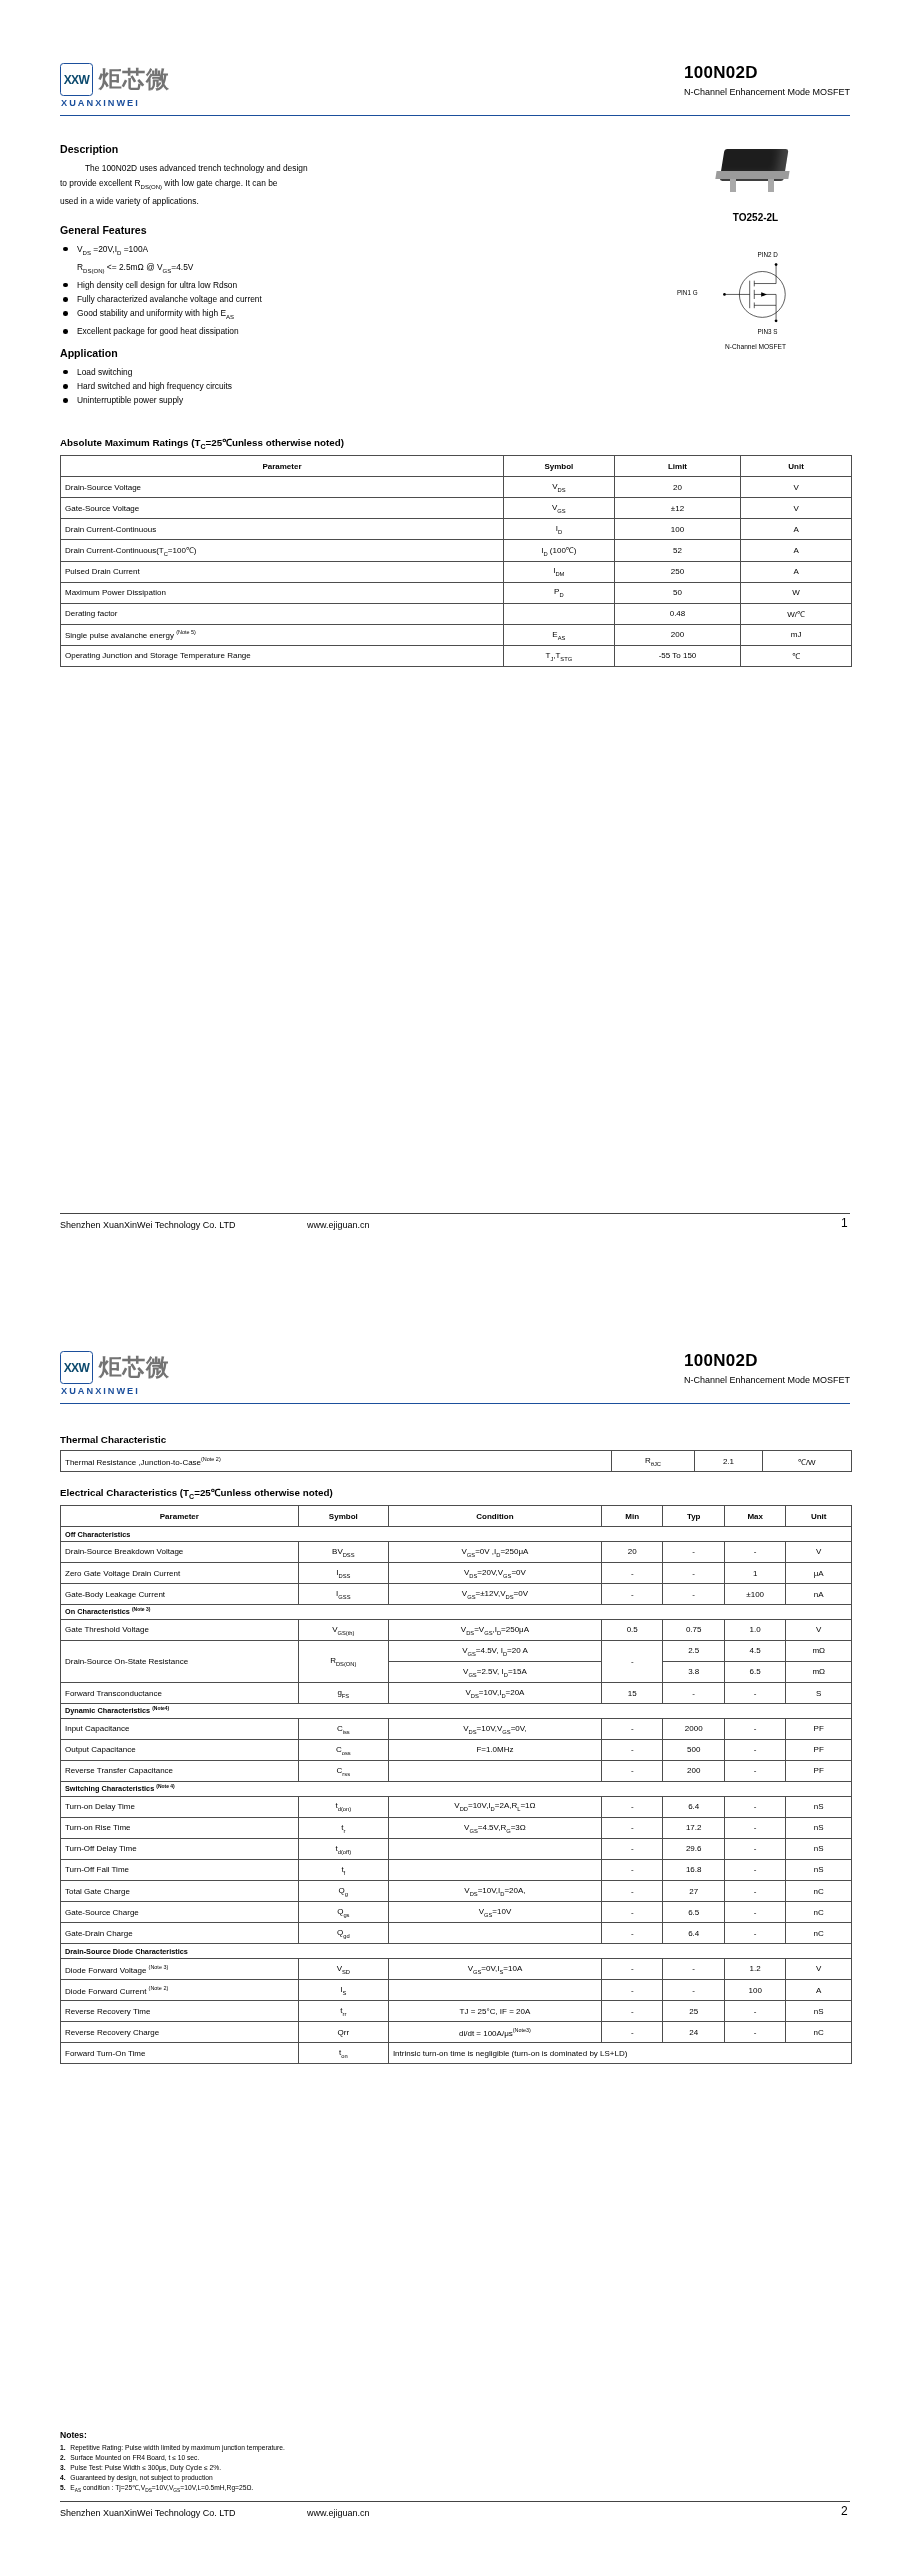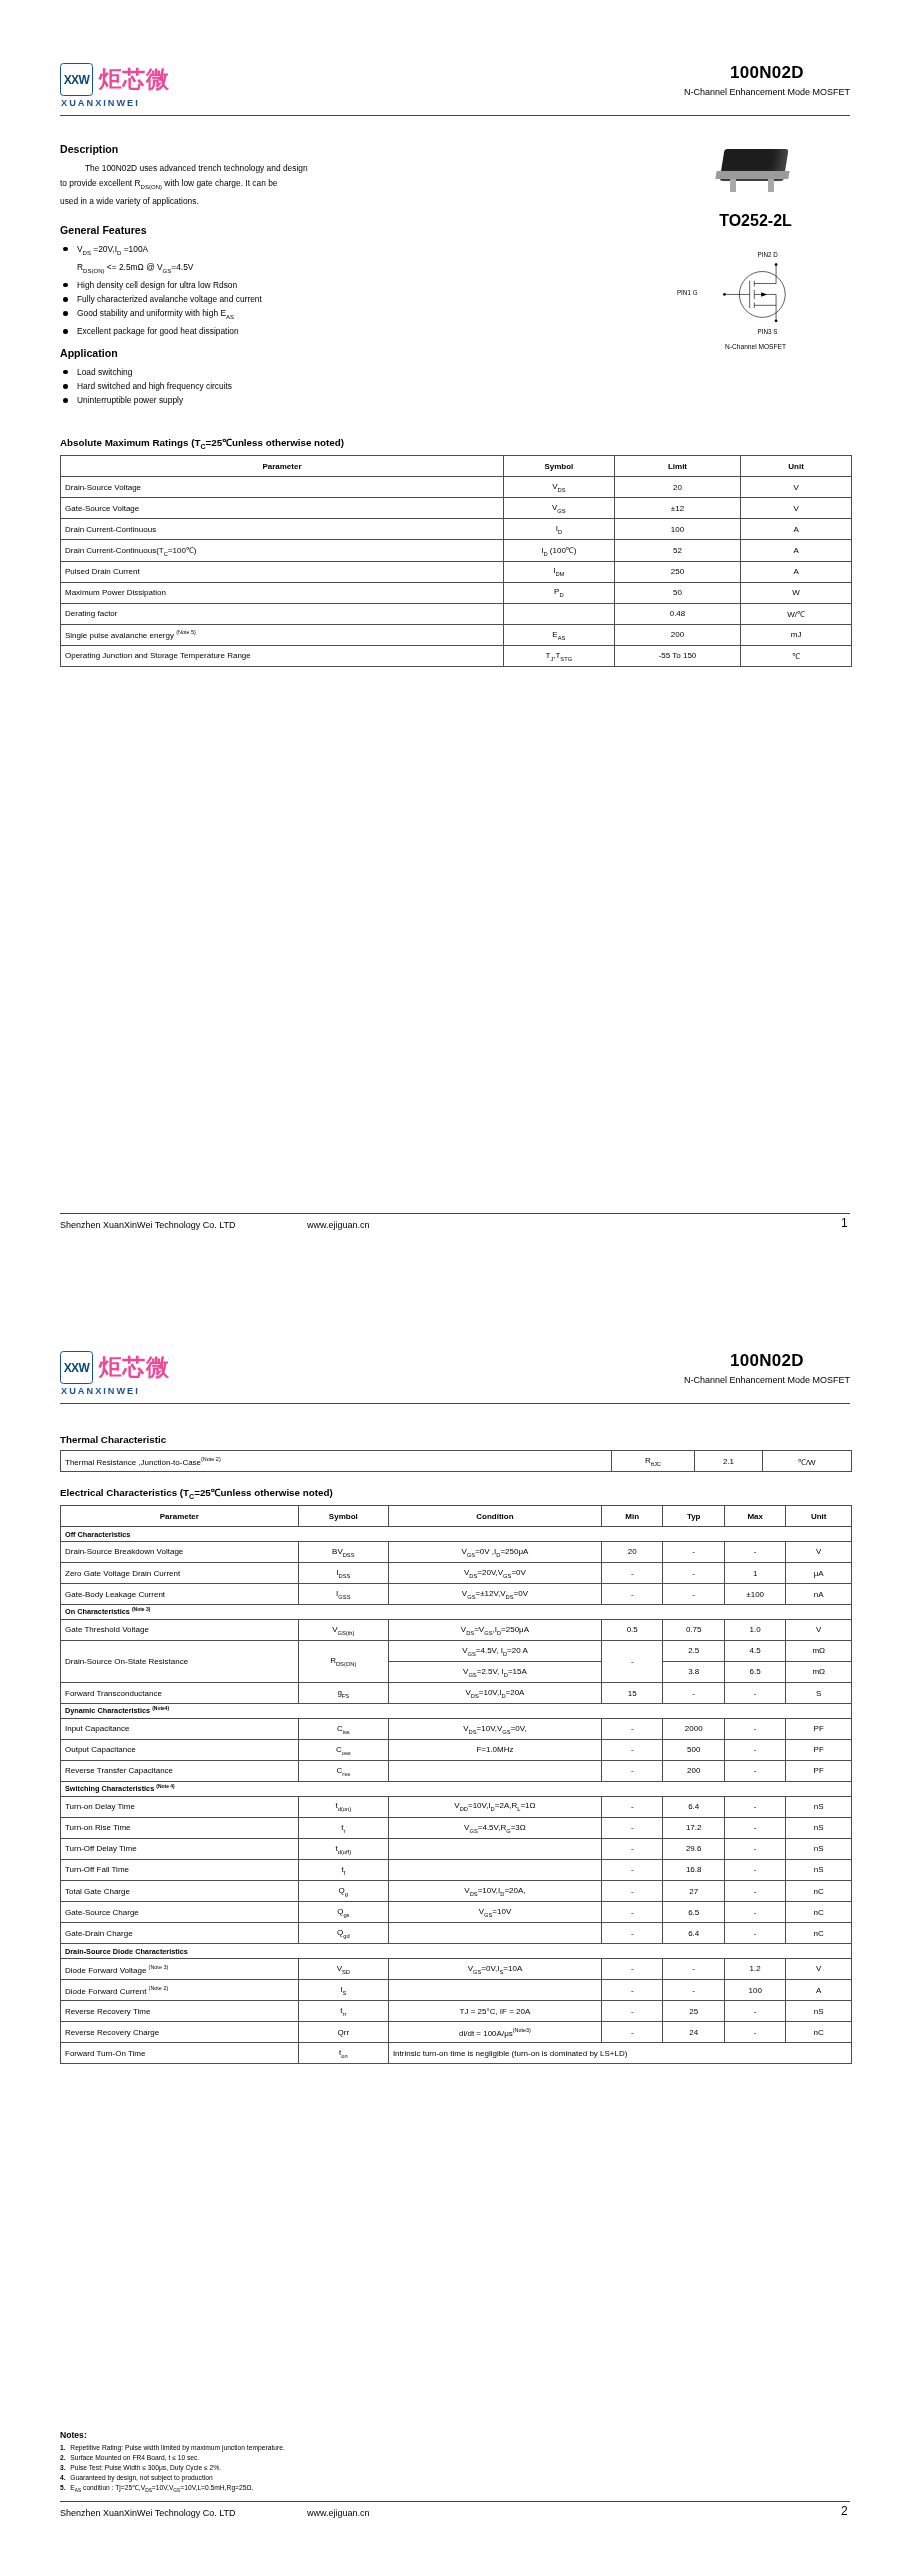--- a/index.html
+++ b/index.html
@@ -6,23 +6,23 @@
   body{font-family:"Liberation Sans",sans-serif;color:#000;}
   .page{width:910px;margin:0 auto;position:relative;background:#fff;}
   .sheet{width:910px;height:1288px;position:relative;box-sizing:border-box;}
   .inner{position:absolute;left:60px;top:0;width:792px;}
 
   
   .pg-header{position:absolute;left:60px;right:60px;top:63px;height:49px;}
   .logo-wrap{position:absolute;left:0;top:0;display:flex;flex-direction:column;align-items:flex-start;}
   .logo-row{display:flex;align-items:center;gap:5.7px;}
   .logo-mark{width:31px;height:31px;border:1.7px solid #1b4f9c;border-radius:3.4px;display:flex;align-items:center;justify-content:center;color:#0c4a6e;font-weight:bold;font-size:12px;letter-spacing:-0.6px;font-family:"Liberation Sans",sans-serif;}
-  .logo-cn{color:#ec4899;font-size:23px;font-weight:bold;letter-spacing:0.6px;line-height:1;}
+  .logo-cn{color:#737373;font-size:23px;font-weight:bold;letter-spacing:0.6px;line-height:1;}
   .logo-en{color:#1b4f9c;font-size:9.2px;letter-spacing:2px;margin-top:2.3px;margin-left:1.1px;font-weight:bold;}
-  .hdr-right{position:absolute;right:0;top:0;text-align:center;}
+  .hdr-right{position:absolute;right:0;top:0;text-align:left;}
   .hdr-part{font-size:17px;font-weight:bold;letter-spacing:0.3px;}
   .hdr-sub{font-size:9px;margin-top:4px;}
   .hdr-rule{position:absolute;left:60px;right:60px;top:115px;border-top:0.9px solid #1b4f9c;}
 
   
   .pg-footer{position:absolute;left:60px;right:60px;bottom:49px;}
   .foot-rule{border-top:0.7px solid #444;}
   .foot-row{position:relative;height:19.5px;font-size:9px;padding-top:5.2px;}
   .foot-co{position:absolute;left:0;top:5.2px;}
   .foot-url{position:absolute;left:247px;top:5.2px;}
@@ -38,21 +38,21 @@
   ul.bul li.nodot:before{display:none;}
   sub{font-size:0.72em;}
   sup{font-size:0.68em;}
 
   
   .pkg{position:absolute;right:60px;top:146px;width:189px;text-align:center;}
   .pkg-img{width:86px;height:53px;margin:0 auto;position:relative;}
   .pkg-body{position:absolute;left:9.2px;top:3.4px;width:64px;height:32px;background:#1d1d1d;border-radius:2.9px;transform:skewX(-9deg);box-shadow:inset -8px -5.7px 9.2px rgba(255,255,255,0.18);}
   .pkg-tab{position:absolute;left:3.4px;top:25px;width:73px;height:7.5px;background:#9b9b9b;transform:skewX(-9deg);}
   .pkg-leg{position:absolute;width:6.3px;height:12.6px;background:#a9a9a9;top:33px;}
-  .pkg-name{font-size:16px;font-weight:bold;margin-top:12.6px;}
+  .pkg-name{font-size:10px;font-weight:bold;margin-top:12.6px;}
 
   .schem{position:absolute;right:60px;top:252px;width:189px;text-align:center;font-size:6px;}
   .schem svg{display:block;margin:0 auto;}
   .schem-cap{margin-top:4.6px;font-size:6.6px;}
 
   
   table.t{border-collapse:collapse;width:100%;font-size:8px;}
   table.t th,table.t td{border:0.6px solid #4d4d4d;padding:2.9px 4px;height:14.3px;}
   table.t th{font-weight:bold;text-align:center;background:#fff;}
   td.c{text-align:center;}

